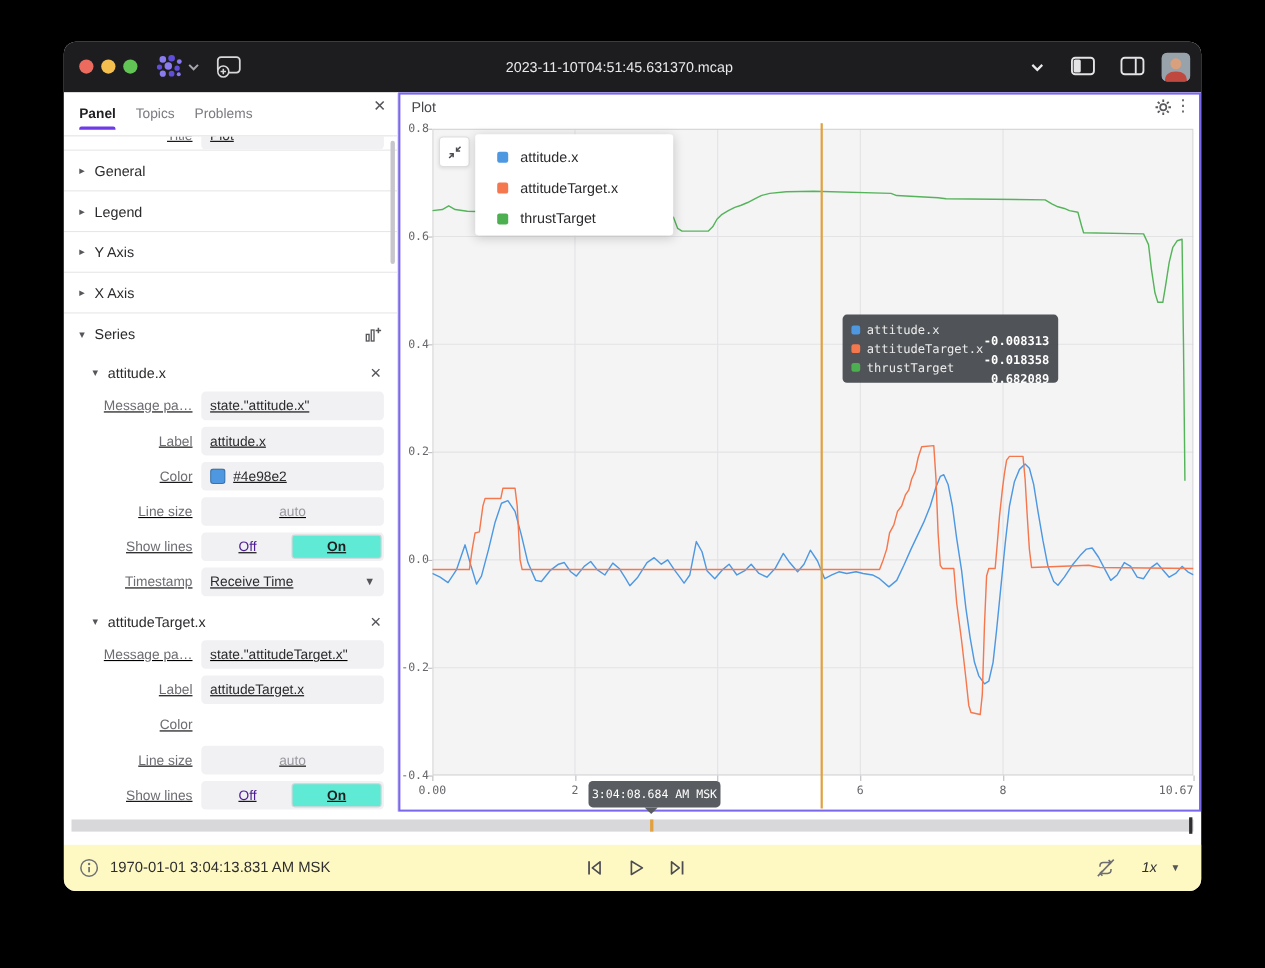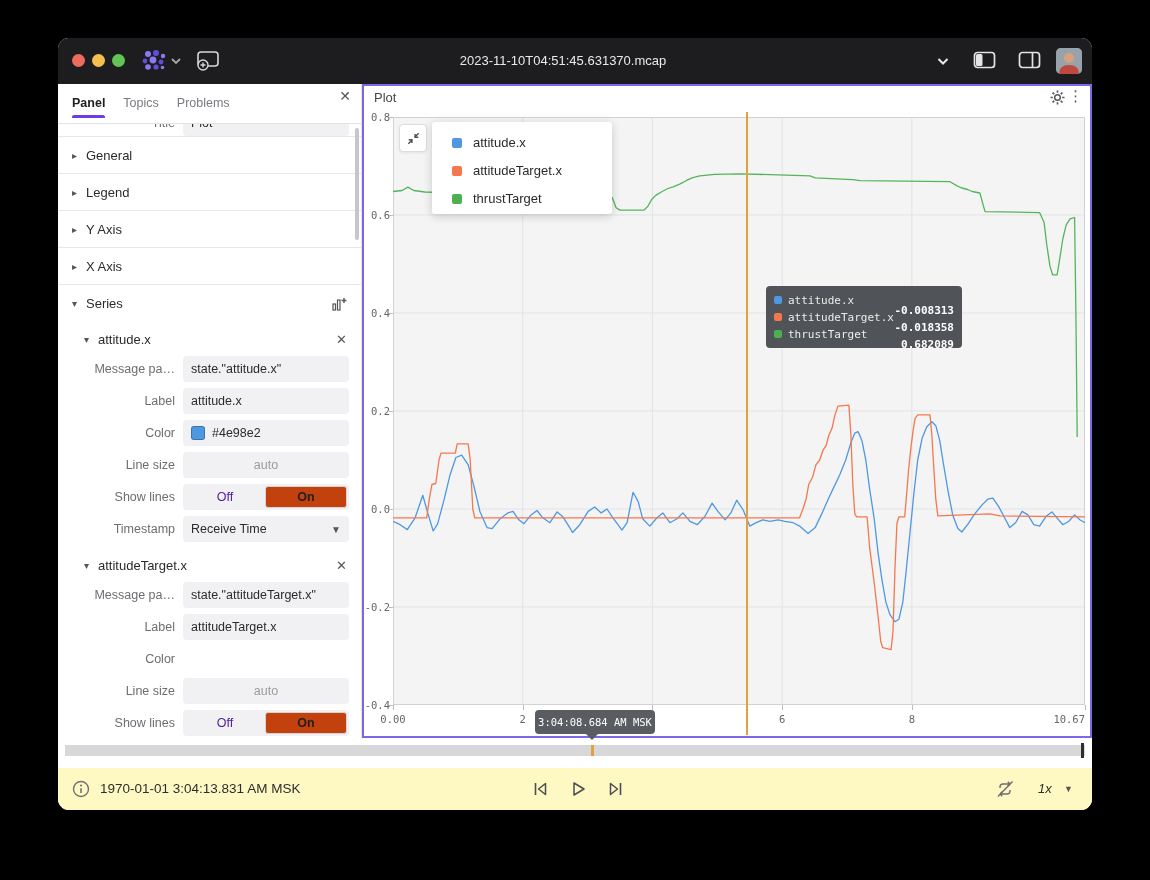--- a/index.html
+++ b/index.html
@@ -27,30 +27,30 @@
   .tab.active:after{content:"";position:absolute;left:0;right:0;bottom:0;height:3px;background:#6f3be8;border-radius:2px 2px 0 0;}
   .tabs .closex{position:absolute;right:10px;top:4px;color:#55555a;font-size:14px;}
   .clip-row{height:13px;overflow:hidden;border-bottom:1px solid #e7e7e9;}
   .clip-row .field-row{margin-top:-14px;}
   .section-row{height:37px;border-bottom:1px solid #e7e7e9;display:flex;align-items:center;
        padding:0 14px;font-size:13px;color:#2b2b2e;}
   .chev{color:#55555a;font-size:10px;width:14px;flex:none;}
   .section-row .grow, .series-head .grow{flex:1;}
   .series-head{display:flex;align-items:center;height:34px;padding:0 14px 0 26px;font-size:13px;color:#2b2b2e;}
   .xbtn{color:#55555a;font-size:13px;}
-  .field-row{display:flex;align-items:center;height:26px;margin:0 12px 6px 0;}
+  .field-row{display:flex;align-items:center;height:26px;margin:0 12px 6px 0;text-decoration:underline;}
   .field-label{width:125px;flex:none;text-align:right;padding-right:8px;color:#6d6d73;font-size:12.5px;
        white-space:nowrap;overflow:hidden;}
   .vbox{flex:1;height:26px;background:#f1f1f3;border-radius:4px;display:flex;align-items:center;
        padding:0 8px;font-size:12.5px;color:#2b2b2e;white-space:nowrap;overflow:hidden;}
   .vbox.center{justify-content:center;color:#9a9aa0;}
   .swatch{width:14px;height:14px;border-radius:3px;border:1px solid rgba(0,0,0,.25);margin-right:7px;flex:none;}
   .toggle{flex:1;height:26px;background:#f1f1f3;border-radius:4px;display:flex;padding:2px;}
   .toggle .opt{flex:1;display:flex;align-items:center;justify-content:center;font-size:12.5px;color:#4c1d95;}
-  .toggle .opt.sel{background:#c2410c;border:1px solid #d4d4d8;border-radius:3px;color:#1f1f22;font-weight:700;}
+  .toggle .opt.sel{background:#5eead4;border:1px solid #d4d4d8;border-radius:3px;color:#1f1f22;font-weight:700;}
   .dropdown{position:relative;}
   .dropdown .caret{position:absolute;right:8px;color:#55555a;font-size:10px;}
   .scrollthumb{position:absolute;right:2px;top:44px;width:4px;height:112px;background:#c7c7cb;border-radius:2px;}
   
   .plotpanel{position:absolute;left:304px;top:46px;width:730px;height:654px;background:#fff;
        outline:2px solid #7a68ec;outline-offset:-2px;}
   .plot-header{position:absolute;left:0;top:0;width:100%;height:26px;display:flex;align-items:center;
        padding:0 12px;font-size:13px;color:#48484c;}
   #chart-svg{position:absolute;left:31px;top:33px;background:#f4f4f5;}
   .ylab{position:absolute;width:30px;text-align:right;font-family:"DejaVu Sans Mono",monospace;

